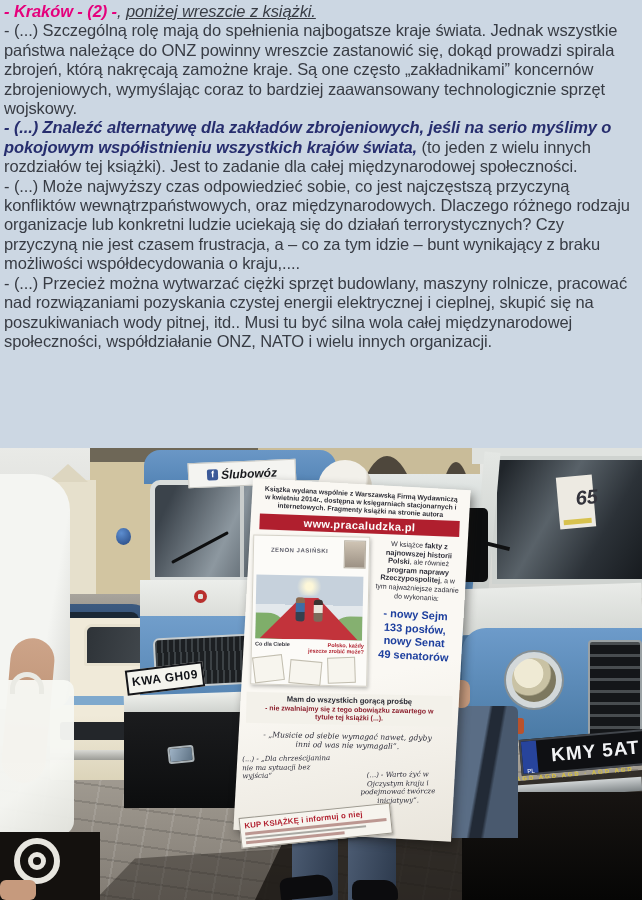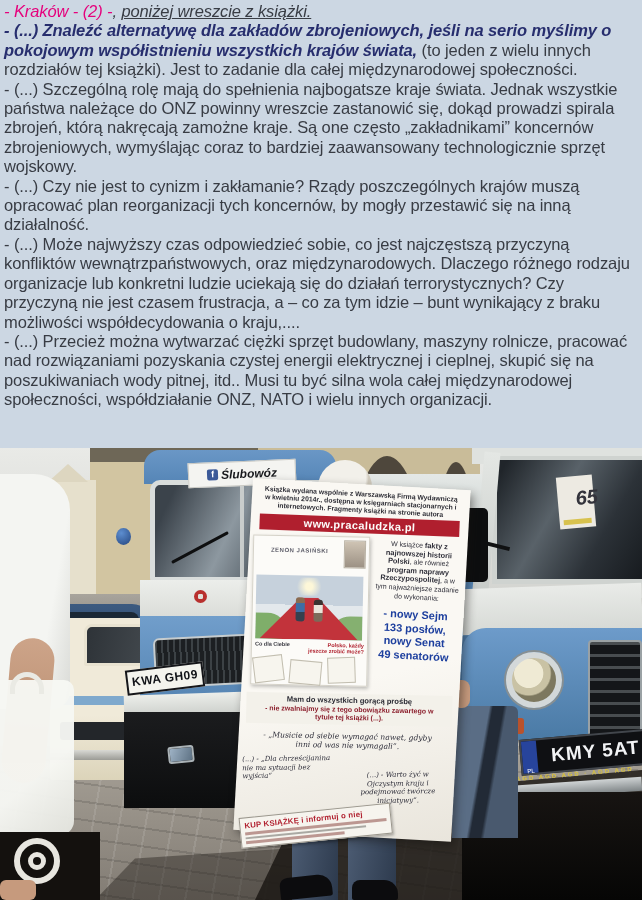--- a/index.html
+++ b/index.html
@@ -5,21 +5,21 @@
   html,body{margin:0;padding:0;}
   body{width:642px;height:900px;font-family:"Liberation Sans",sans-serif;background:#fff;}
   .page{position:relative;width:642px;height:900px;overflow:hidden;background:#ccd7e3;}
 
   
   .text-block{position:absolute;top:0;left:0;width:642px;height:448px;padding:2px 3px 0 4px;box-sizing:border-box;
               color:#383c44;font-size:16.5px;line-height:19.4px;letter-spacing:-0.1px;}
   .text-block p{margin:0;}
   .it{font-style:italic;}
   .title-bold{font-weight:bold;font-style:italic;color:#33363d;}
-  .pink{color:#e5007c;font-weight:normal;font-style:italic;}
+  .pink{color:#e5007c;font-weight:bold;font-style:italic;}
   .under{text-decoration:underline;font-style:italic;}
   .navy{color:#272e6e;font-weight:bold;font-style:italic;}
 
   
   .photo{position:absolute;top:448px;left:0;width:642px;height:452px;overflow:hidden;background:#b8b4ac;}
   .photo *{position:absolute;box-sizing:border-box;}
 
   .sky{left:0;top:0;width:642px;height:150px;background:linear-gradient(#e9eae7,#d3d4d0);z-index:1;}
 
   
@@ -220,23 +220,22 @@
   .pl-buy .line.l2{width:85%;background:#6b6b66;}
   .pl-buy .line.l3{width:70%;background:#8c4b45;}
 </style>
 </head>
 <body>
 
 <div class="page">
 
   <div class="text-block">
     <p><span class="pink">- Kraków - (2) -</span><span class="it">, </span><span class="under">poniżej wreszcie z książki.</span></p>
+    <p>- (...) Szczególną rolę mają do spełnienia najbogatsze kraje świata. Jednak wszystkie państwa należące do ONZ powinny wreszcie zastanowić się, dokąd prowadzi spirala zbrojeń, którą nakręcają zamożne kraje. Są one często „zakładnikami” koncernów zbrojeniowych, wymyślając coraz to bardziej zaawansowany technologicznie sprzęt wojskowy.</p>
     <p><span class="navy">- (...) Znaleźć alternatywę dla zakładów zbrojeniowych, jeśli na serio myślimy o pokojowym współistnieniu wszystkich krajów świata,</span><span> (to jeden z wielu innych rozdziałów tej książki). Jest to zadanie dla całej międzynarodowej społeczności.</span></p>
-    <p>- (...) Szczególną rolę mają do spełnienia najbogatsze kraje świata. Jednak wszystkie państwa należące do ONZ powinny wreszcie zastanowić się, dokąd prowadzi spirala zbrojeń, którą nakręcają zamożne kraje. Są one często „zakładnikami” koncernów zbrojeniowych, wymyślając coraz to bardziej zaawansowany technologicznie sprzęt wojskowy.</p>
-    <p>- (...) Czy nie jest to cynizm i zakłamanie? Rządy poszczególnych krajów muszą opracować plan reorganizacji tych koncernów, by mogły przestawić się na inną działalność.</p>
     <p>- (...) Może najwyższy czas odpowiedzieć sobie, co jest najczęstszą przyczyną konfliktów wewnątrzpaństwowych, oraz międzynarodowych. Dlaczego różnego rodzaju organizacje lub konkretni ludzie uciekają się do działań terrorystycznych? Czy przyczyną nie jest czasem frustracja, a – co za tym idzie – bunt wynikający z braku możliwości współdecydowania o kraju,....</p>
     <p>- (...) Przecież można wytwarzać ciężki sprzęt budowlany, maszyny rolnicze, pracować nad rozwiązaniami pozyskania czystej energii elektrycznej i cieplnej, skupić się na poszukiwaniach wody pitnej, itd.. Musi tu być silna wola całej międzynarodowej społeczności, współdziałanie ONZ, NATO i wielu innych organizacji.</p>
   </div>
 
   <div class="photo">
 
     <div class="sky"></div>
 
     <div class="bld bld-main"></div>
     <div class="bld bld-roof"></div>

